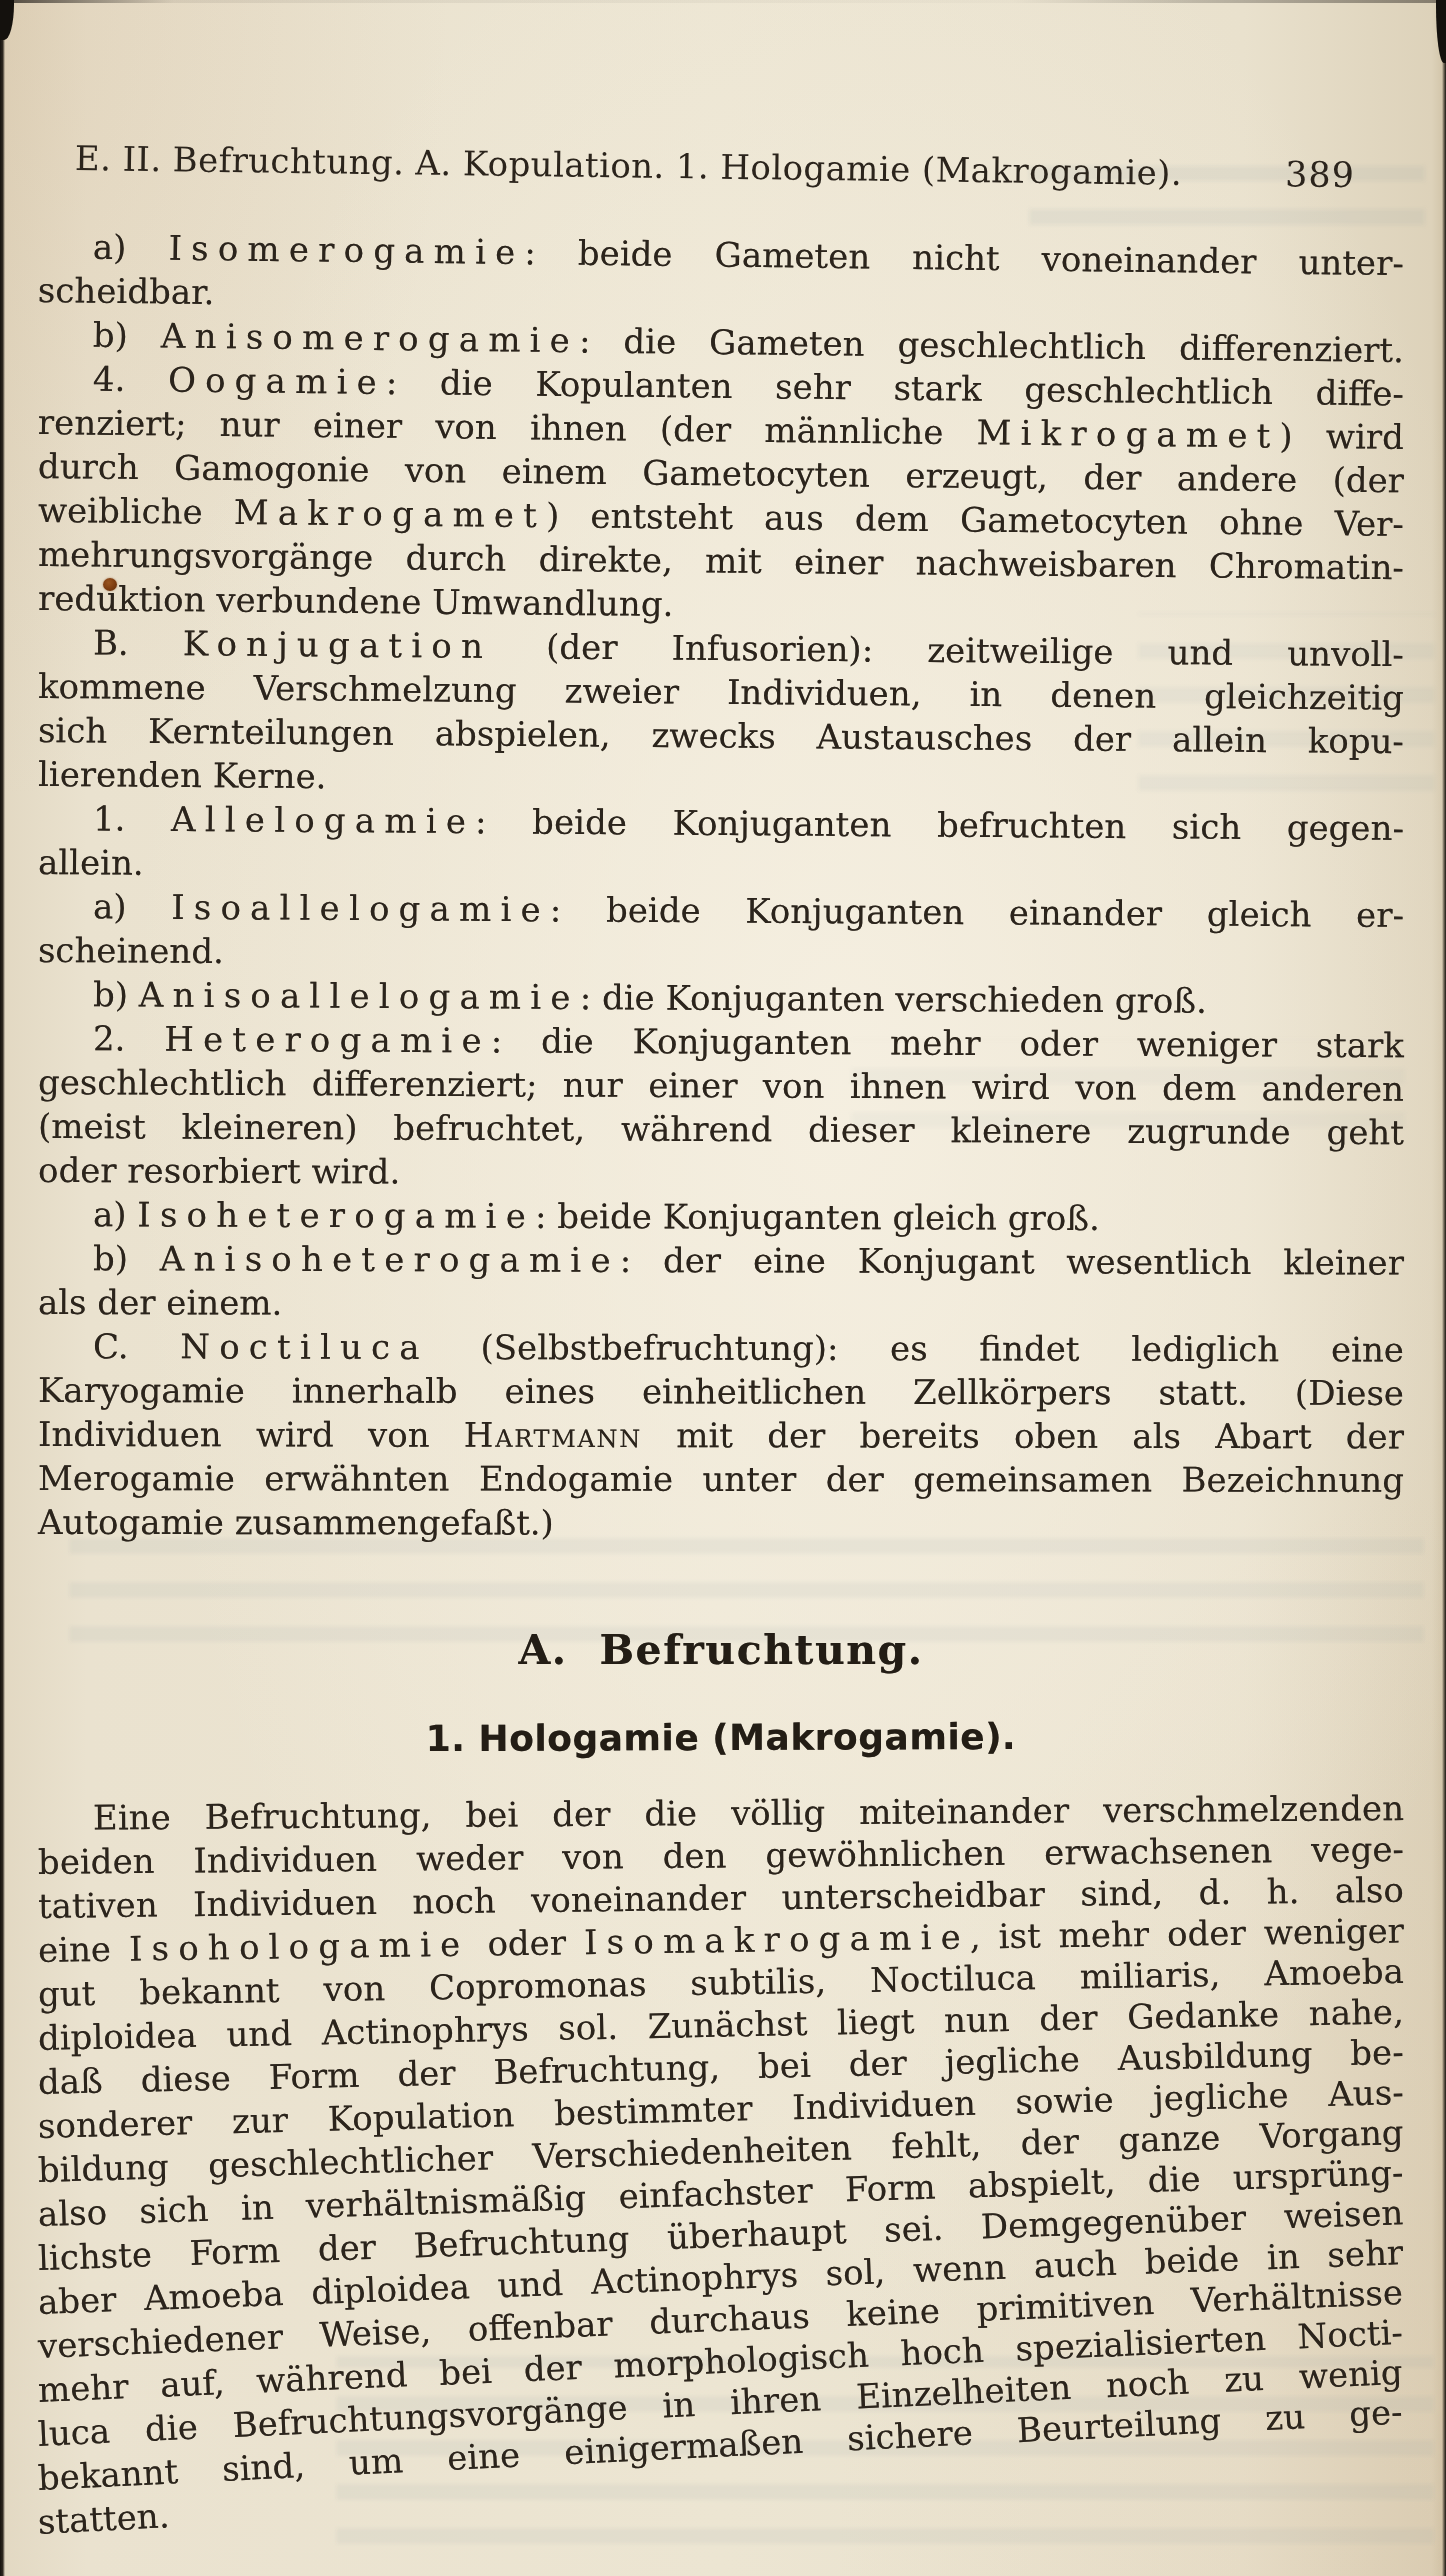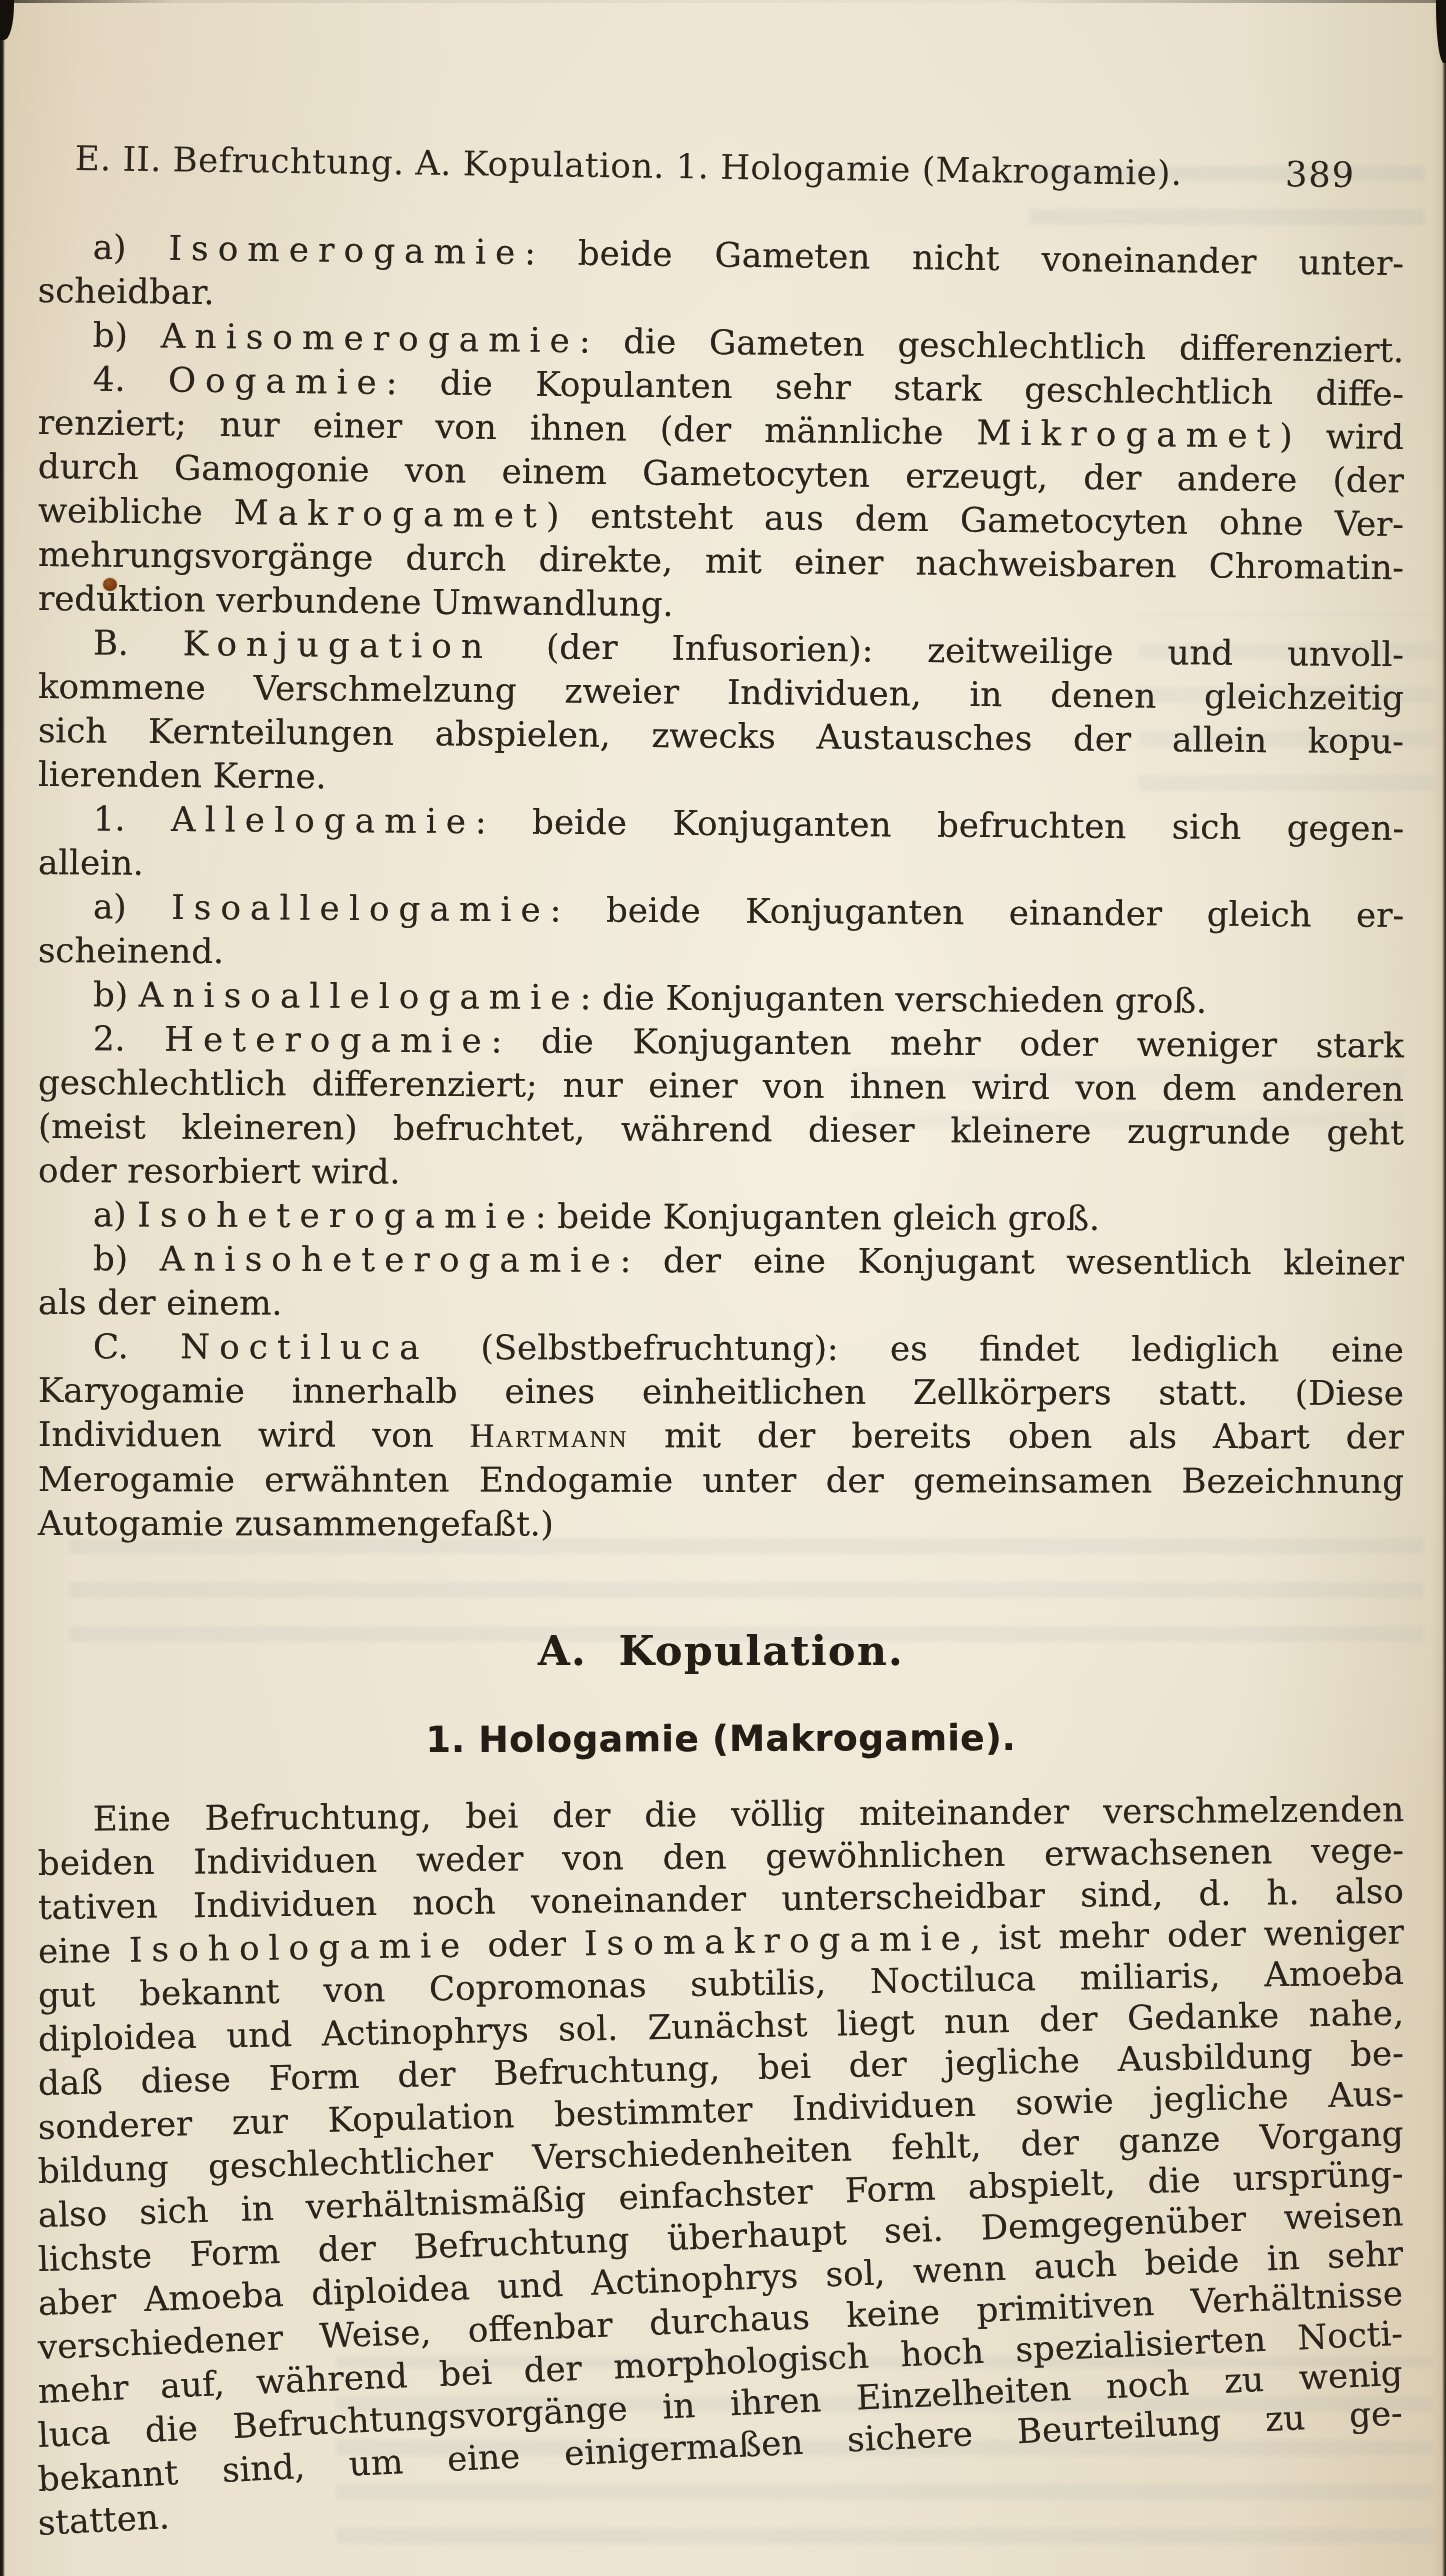--- a/index.html
+++ b/index.html
@@ -40,21 +40,21 @@
   .header{display:flex;align-items:baseline;margin:138px 91px 0 75px;transform-origin:left center;position:relative;z-index:3;}
   .rh{font-size:34px;letter-spacing:0.4px;white-space:nowrap;}
   .pn{margin-left:auto;font-size:35px;letter-spacing:1px;}
   
   .textcol{margin:46px 42px 0 38px;position:relative;z-index:3;}
   .line{font-size:34px;line-height:44px;text-align:justify;text-align-last:left;transform-origin:left center;
     text-shadow:0 0 0.5px rgba(43,36,28,0.55);}
   .line.j{text-align-last:justify;}
   .line.ind{text-indent:55px;}
   .sp{letter-spacing:0.27em;}
-  .sc{font-variant:small-caps;letter-spacing:0.05em;font-family:Liberation Serif, serif;}
+  .sc{font-variant:small-caps;letter-spacing:0.05em;}
   .h-serif{font-weight:700;font-size:41px;line-height:47px;text-align:center;letter-spacing:1.5px;word-spacing:16px;
     margin-top:83px;color:#231d15;transform-origin:center center;text-shadow:0 0 0.5px rgba(35,29,21,0.6);}
   .h-sans{font-family:"DejaVu Sans","Liberation Sans",sans-serif;font-weight:700;font-size:36px;line-height:44px;
     text-align:center;letter-spacing:0.5px;margin-top:42px;margin-bottom:36px;color:#231d15;transform-origin:center center;
     text-shadow:0 0 0.5px rgba(35,29,21,0.6);}
 </style>
 </head>
 <body>
 
 <div class="page">
@@ -100,21 +100,21 @@
       <div class="line j" style="transform: rotate(0.264deg);"><span>(meist kleineren) befruchtet, während dieser kleinere zugrunde geht</span></div>
       <div class="line" style="transform: rotate(0.241deg);"><span>oder resorbiert wird.</span></div>
       <div class="line ind" style="transform: rotate(0.218deg);"><span>a) </span><span class="sp">Isoheterogamie</span><span>: beide Konjuganten gleich groß.</span></div>
       <div class="line j ind" style="transform: rotate(0.195deg);"><span>b) </span><span class="sp">Anisoheterogamie</span><span>: der eine Konjugant wesentlich kleiner</span></div>
       <div class="line" style="transform: rotate(0.172deg);"><span>als der einem.</span></div>
       <div class="line j ind" style="transform: rotate(0.149deg);"><span>C. </span><span class="sp">Noctiluca</span><span>  (Selbstbefruchtung):  es  findet  lediglich  eine</span></div>
       <div class="line j" style="transform: rotate(0.126deg);"><span>Karyogamie innerhalb eines einheitlichen Zellkörpers statt.  (Diese</span></div>
       <div class="line j" style="transform: rotate(0.103deg);"><span>Individuen wird von </span><span class="sc">Hartmann</span><span> mit der bereits oben als Abart der</span></div>
       <div class="line j" style="transform: rotate(0.08deg);"><span>Merogamie erwähnten Endogamie unter der gemeinsamen Bezeichnung</span></div>
       <div class="line" style="transform: rotate(0.057deg);"><span>Autogamie zusammengefaßt.)</span></div>
-      <div class="h-serif" style="transform: rotate(-0.024deg);">A. Kopulation.</div>
+      <div class="h-serif" style="transform: rotate(-0.024deg);">A. Befruchtung.</div>
       <div class="h-sans" style="transform: rotate(-0.208deg);">1. Hologamie (Makrogamie).</div>
       <div class="line j ind" style="transform: rotate(-0.419deg);"><span>Eine Befruchtung, bei der die völlig miteinander verschmelzenden</span></div>
       <div class="line j" style="transform: rotate(-0.547deg);"><span>beiden Individuen weder von den gewöhnlichen erwachsenen vege-</span></div>
       <div class="line j" style="transform: rotate(-0.681deg);"><span>tativen Individuen noch voneinander unterscheidbar sind, d. h. also</span></div>
       <div class="line j" style="transform: rotate(-0.821deg);"><span>eine </span><span class="sp">Isohologamie</span><span> oder </span><span class="sp">Isomakrogamie</span><span>, ist mehr oder weniger</span></div>
       <div class="line j" style="transform: rotate(-0.966deg);"><span>gut bekannt von Copromonas subtilis, Noctiluca miliaris, Amoeba</span></div>
       <div class="line j" style="transform: rotate(-1.115deg);"><span>diploidea und Actinophrys sol.  Zunächst liegt nun der Gedanke nahe,</span></div>
       <div class="line j" style="transform: rotate(-1.269deg);"><span>daß diese Form der Befruchtung, bei der jegliche Ausbildung be-</span></div>
       <div class="line j" style="transform: rotate(-1.426deg);"><span>sonderer zur Kopulation bestimmter Individuen sowie jegliche Aus-</span></div>
       <div class="line j" style="transform: rotate(-1.587deg);"><span>bildung geschlechtlicher Verschiedenheiten fehlt, der ganze Vorgang</span></div>

